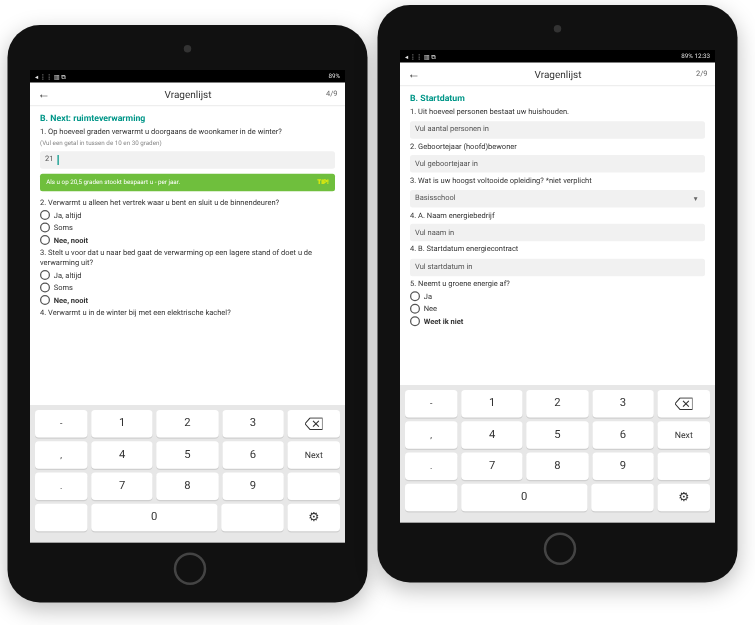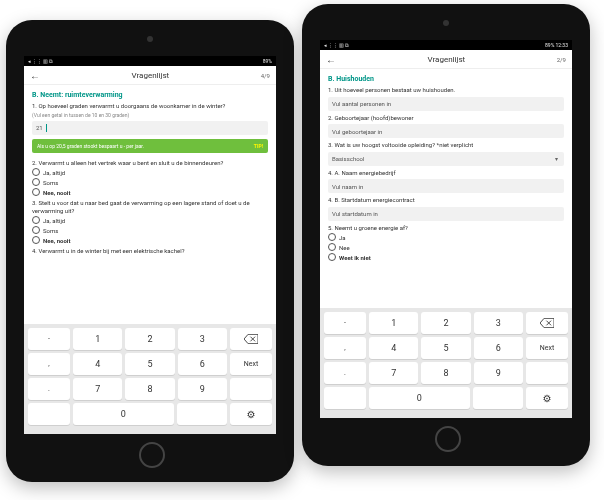--- a/index.html
+++ b/index.html
@@ -48,21 +48,21 @@
       <div class="statusbar">
         <span>◂ ⋮⋮ ▥ ⧉</span>
         <span>89%</span>
       </div>
       <div class="appbar">
         <span class="back">←</span>
         <span class="title">Vragenlijst</span>
         <span class="progress">4/9</span>
       </div>
       <div class="content">
-        <div class="section">B. Neemt: ruimteverwarming</div>
+        <div class="section">B. Next: ruimteverwarming</div>
         <div class="q">1. Op hoeveel graden verwarmt u doorgaans de woonkamer in de winter?</div>
         <div class="hint">(Vul een getal in tussen de 10 en 30 graden)</div>
         <div class="field">
           <span>21</span>
           <span class="cursor"></span>
         </div>
         <div class="tip">
           <span>Als u op 20,5 graden stookt bespaart u - per jaar.</span>
           <span class="tag">TIP!</span>
         </div>
@@ -138,21 +138,21 @@
       <div class="statusbar">
         <span>◂ ⋮⋮ ▥ ⧉</span>
         <span>89% 12:33</span>
       </div>
       <div class="appbar">
         <span class="back">←</span>
         <span class="title">Vragenlijst</span>
         <span class="progress">2/9</span>
       </div>
       <div class="content">
-        <div class="section">B. Huishouden</div>
+        <div class="section">B. Startdatum</div>
         <div class="q">1. Uit hoeveel personen bestaat uw huishouden.</div>
         <div class="field">
             <span>Vul aantal personen in</span>
           </div>
         <div class="q">2. Geboortejaar (hoofd)bewoner</div>
         <div class="field">
             <span>Vul geboortejaar in</span>
           </div>
         <div class="q">3. Wat is uw hoogst voltooide opleiding? *niet verplicht</div>
         <div class="field select">

